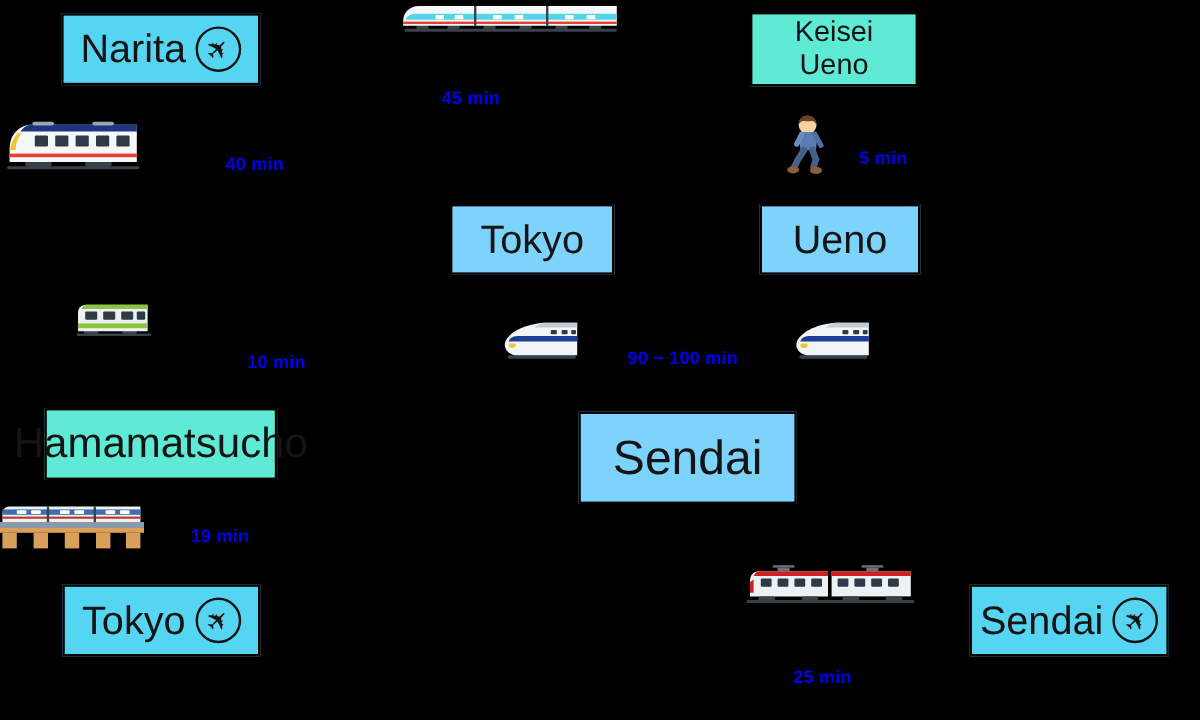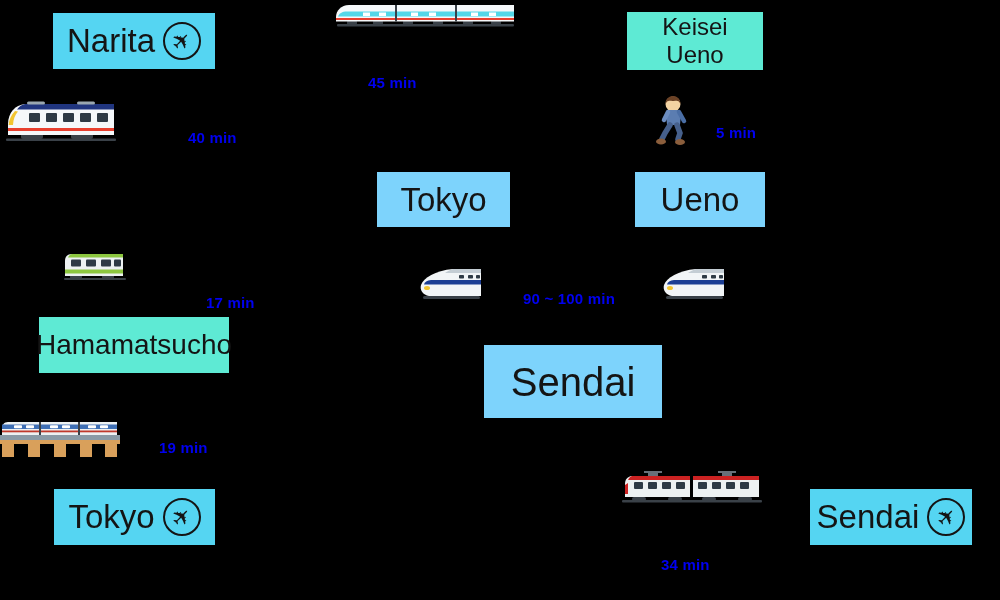--- a/index.html
+++ b/index.html
@@ -26,21 +26,21 @@
     position:absolute; color:#0000F0; font-weight:bold; font-size:15px;
     letter-spacing:0.2px;
   }
   .icon { position:absolute; }
 
   
   .pos-narita        { left:51px;  top:11px;  width:166px; height:60px; font-size:33px; }
   .pos-keisei-ueno   { left:625px; top:10px;  width:140px; height:62px; font-size:24px; }
   .pos-tokyo         { left:375px; top:170px; width:137px; height:59px; font-size:33px; }
   .pos-ueno          { left:633px; top:170px; width:134px; height:59px; font-size:33px; }
-  .pos-hamamatsucho  { left:37px;  top:315px; width:194px; height:60px; font-size:28px; }
+  .pos-hamamatsucho  { left:37px;  top:340px; width:194px; height:60px; font-size:35px; }
   .pos-sendai-sta    { left:482px; top:343px; width:182px; height:77px; font-size:40px; }
   .pos-haneda        { left:52px;  top:487px; width:165px; height:60px; font-size:33px; }
   .pos-sendai-apt    { left:808px; top:487px; width:166px; height:60px; font-size:33px; }
 
   
   .pos-t-skyliner  { left:368px; top:74px; }
   .pos-t-nex       { left:188px; top:129px; }
   .pos-t-walk      { left:716px; top:124px; }
   .pos-t-yamanote  { left:206px; top:294px; }
   .pos-t-shink     { left:523px; top:290px; }
@@ -100,24 +100,24 @@
   <div class="box cyan pos-sendai-apt">
     <span class="lbl">Sendai</span>
     <span class="plane">
         <span class="plane-glyph">✈</span>
       </span>
   </div>
 
   <div class="time pos-t-skyliner">45 min</div>
   <div class="time pos-t-nex">40 min</div>
   <div class="time pos-t-walk">5 min</div>
-  <div class="time pos-t-yamanote">17 min</div>
+  <div class="time pos-t-yamanote">10 min</div>
   <div class="time pos-t-shink">90 ~ 100 min</div>
   <div class="time pos-t-monorail">19 min</div>
-  <div class="time pos-t-access">34 min</div>
+  <div class="time pos-t-access">25 min</div>
 
   <svg class="icon pos-i-skyliner" width="183" height="24" viewBox="0 0 183 24">
     <rect x="4" y="21" width="177" height="2.5" rx="1" fill="#3a4148"></rect>
     <g fill="#3a4148">
       <rect x="14" y="17.5" width="10" height="4" rx="1"></rect>
         <rect x="40" y="17.5" width="10" height="4" rx="1"></rect>
       <rect x="70" y="17.5" width="10" height="4" rx="1"></rect>
         <rect x="100" y="17.5" width="10" height="4" rx="1"></rect>
       <rect x="130" y="17.5" width="10" height="4" rx="1"></rect>
         <rect x="158" y="17.5" width="10" height="4" rx="1"></rect>

